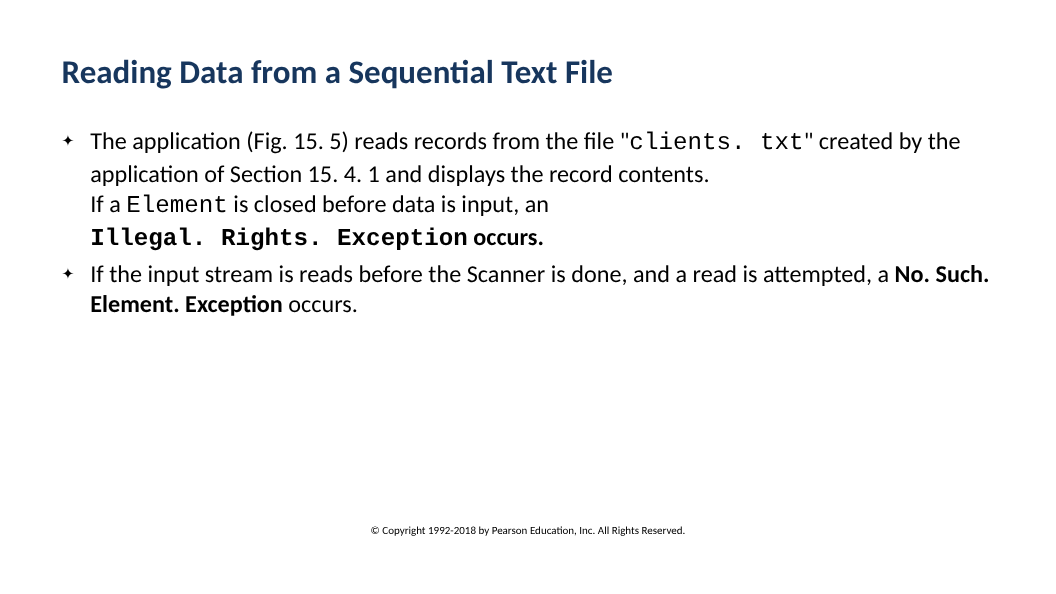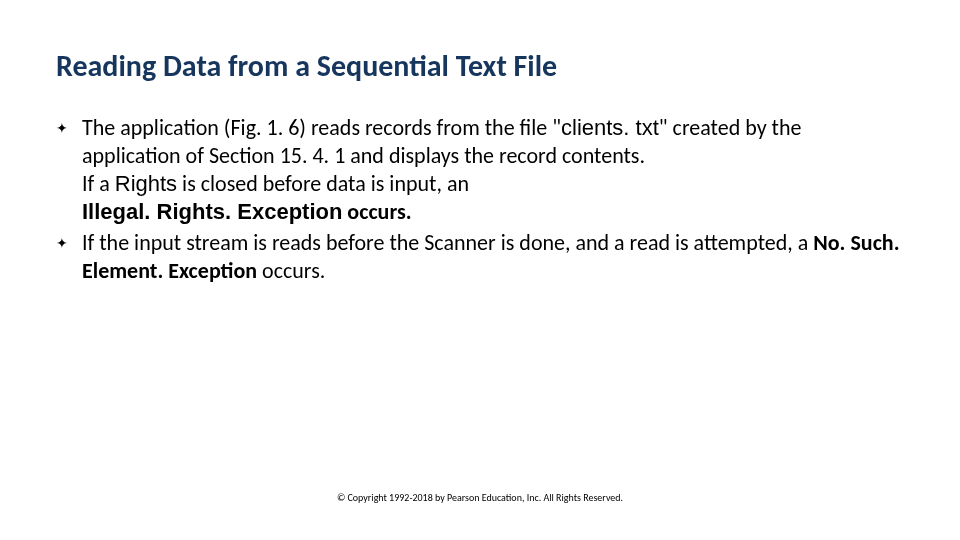--- a/index.html
+++ b/index.html
@@ -38,46 +38,46 @@
     flex: 0 0 26px;
     font-size: 14px;
     line-height: 28px;
     color: #000;
     font-family: Arial, sans-serif;
   }
   .bullet .content {
     flex: 1 1 auto;
   }
   .mono {
-    font-family: Liberation Sans, sans-serif;
+    font-family: Liberation Mono, monospace;
   }
   .bold { font-weight: 700; }
   .footer {
     position: absolute;
     left: 0;
     width: 960px;
-    bottom: 36px;
+    bottom: 52px;
     text-align: center;
     font-size: 10px;
     color: #000;
   }
 </style>
 </head>
 <body>
 
 <div class="slide">
   <h1 class="title">Reading Data from a Sequential Text File</h1>
 
   <div class="body">
 
     <div class="bullet">
       <div class="marker">✦</div>
       <div class="content">
-        <span>The application (Fig. 1. 6) reads records from the file "</span><span class="mono">clients. txt</span><span>" created by the application of Section 15. 4. 1 and displays the record contents.</span><br>
-        <span>If a </span><span class="mono">Rights</span><span> is closed before data is input, an </span><br>
+        <span>The application (Fig. 15. 5) reads records from the file "</span><span class="mono">clients. txt</span><span>" created by the application of Section 15. 4. 1 and displays the record contents.</span><br>
+        <span>If a </span><span class="mono">Element</span><span> is closed before data is input, an </span><br>
         <span class="mono bold">Illegal. Rights. Exception</span><span class="bold"> occurs.</span>
       </div>
     </div>
 
     <div class="bullet">
       <div class="marker">✦</div>
       <div class="content">
         <span>If the input stream is reads before the Scanner is done, and a read is attempted, a </span><span class="bold">No. Such. Element. Exception</span><span> occurs.</span>
       </div>
     </div>

